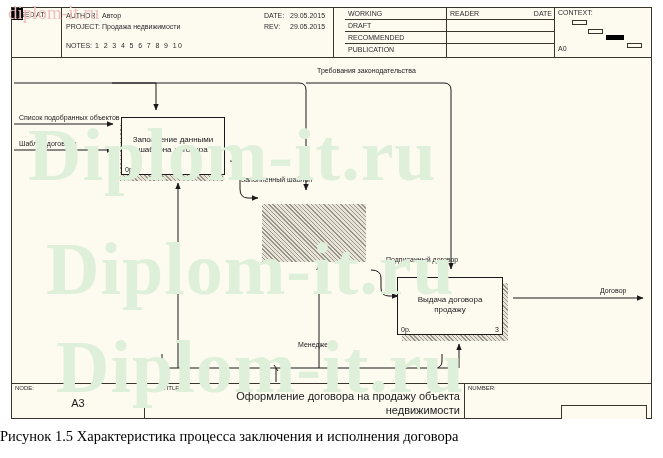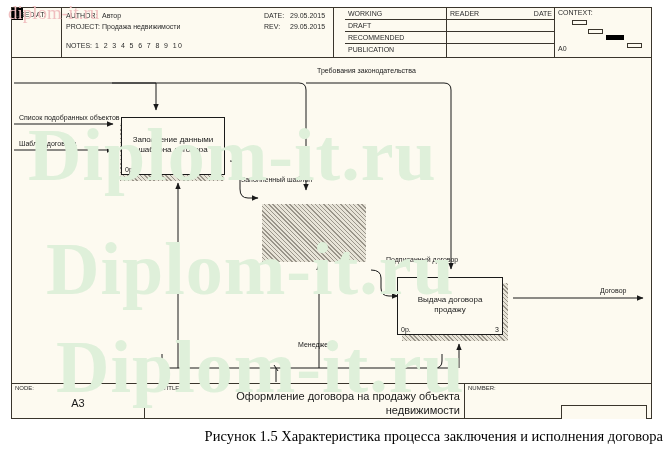--- a/index.html
+++ b/index.html
@@ -250,21 +250,21 @@
     border-bottom: none;
     box-sizing: border-box;
     background: #fdfaf0;
   }
 
   
   #caption {
     position: absolute;
     left: 0; top: 428px;
     width: 663px;
-    text-align: right;
+    text-align: left;
     font-family: "Liberation Serif", serif;
     font-size: 14.5px;
     color: #000000;
     z-index: 6;
   }
 </style>
 </head>
 <body>
 
 <div id="page">

